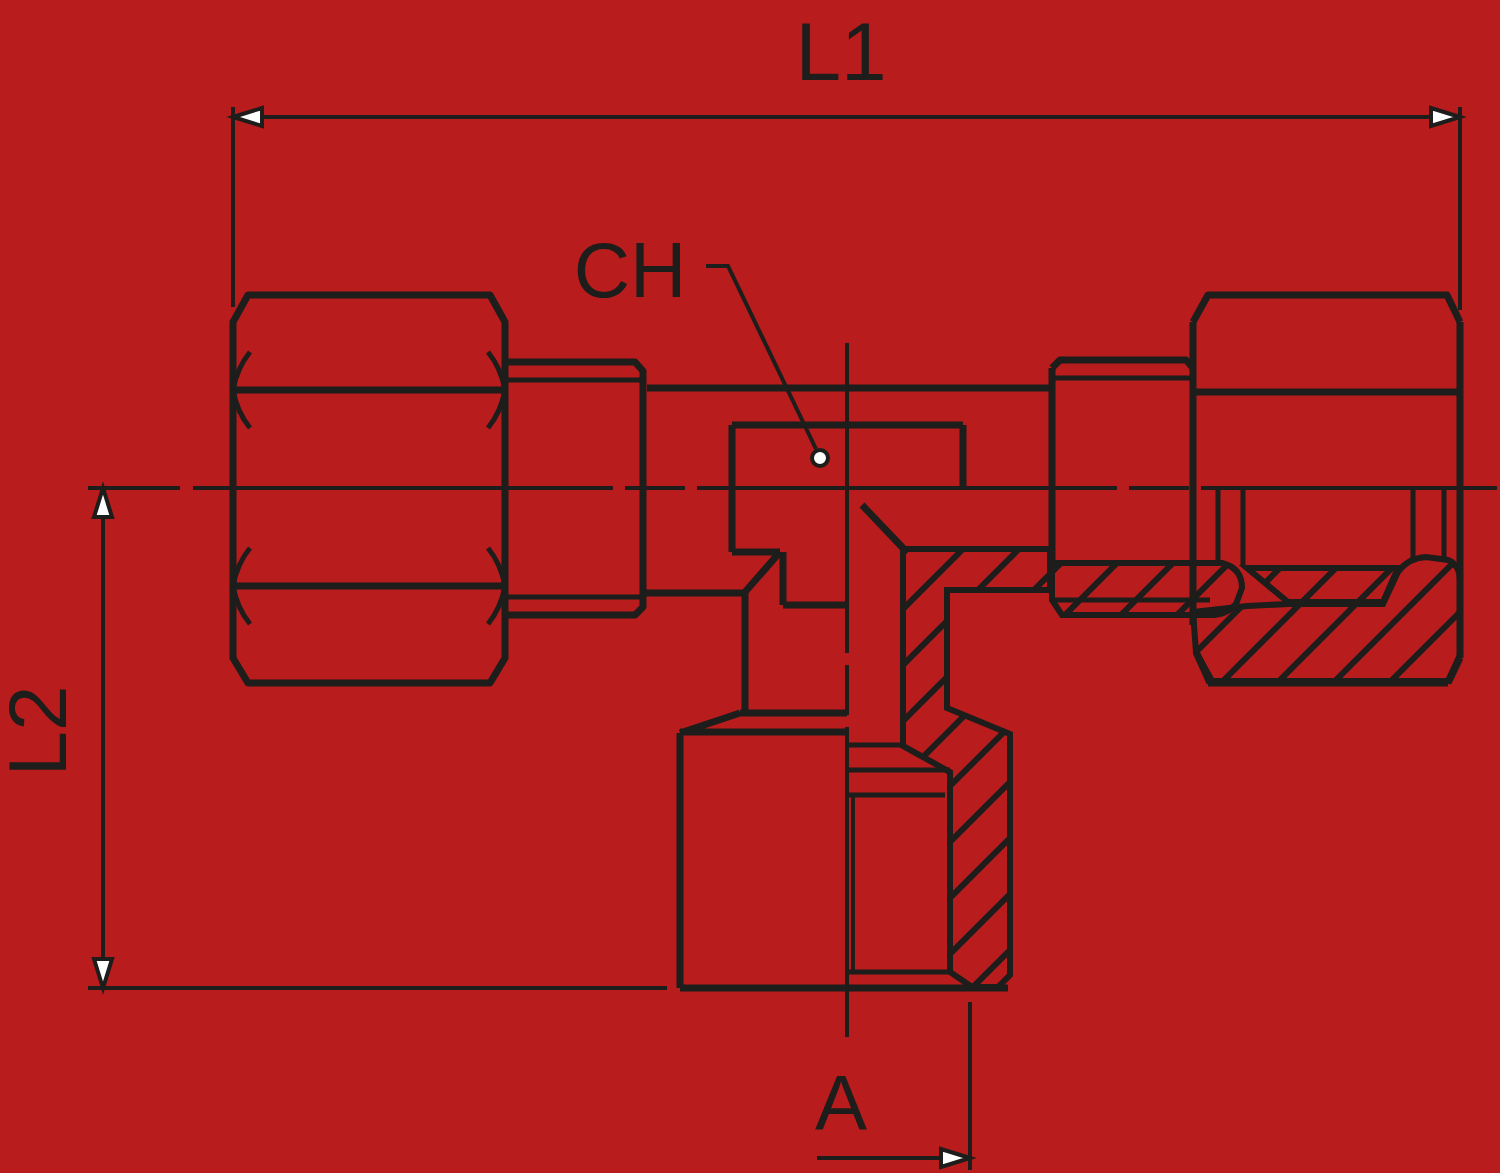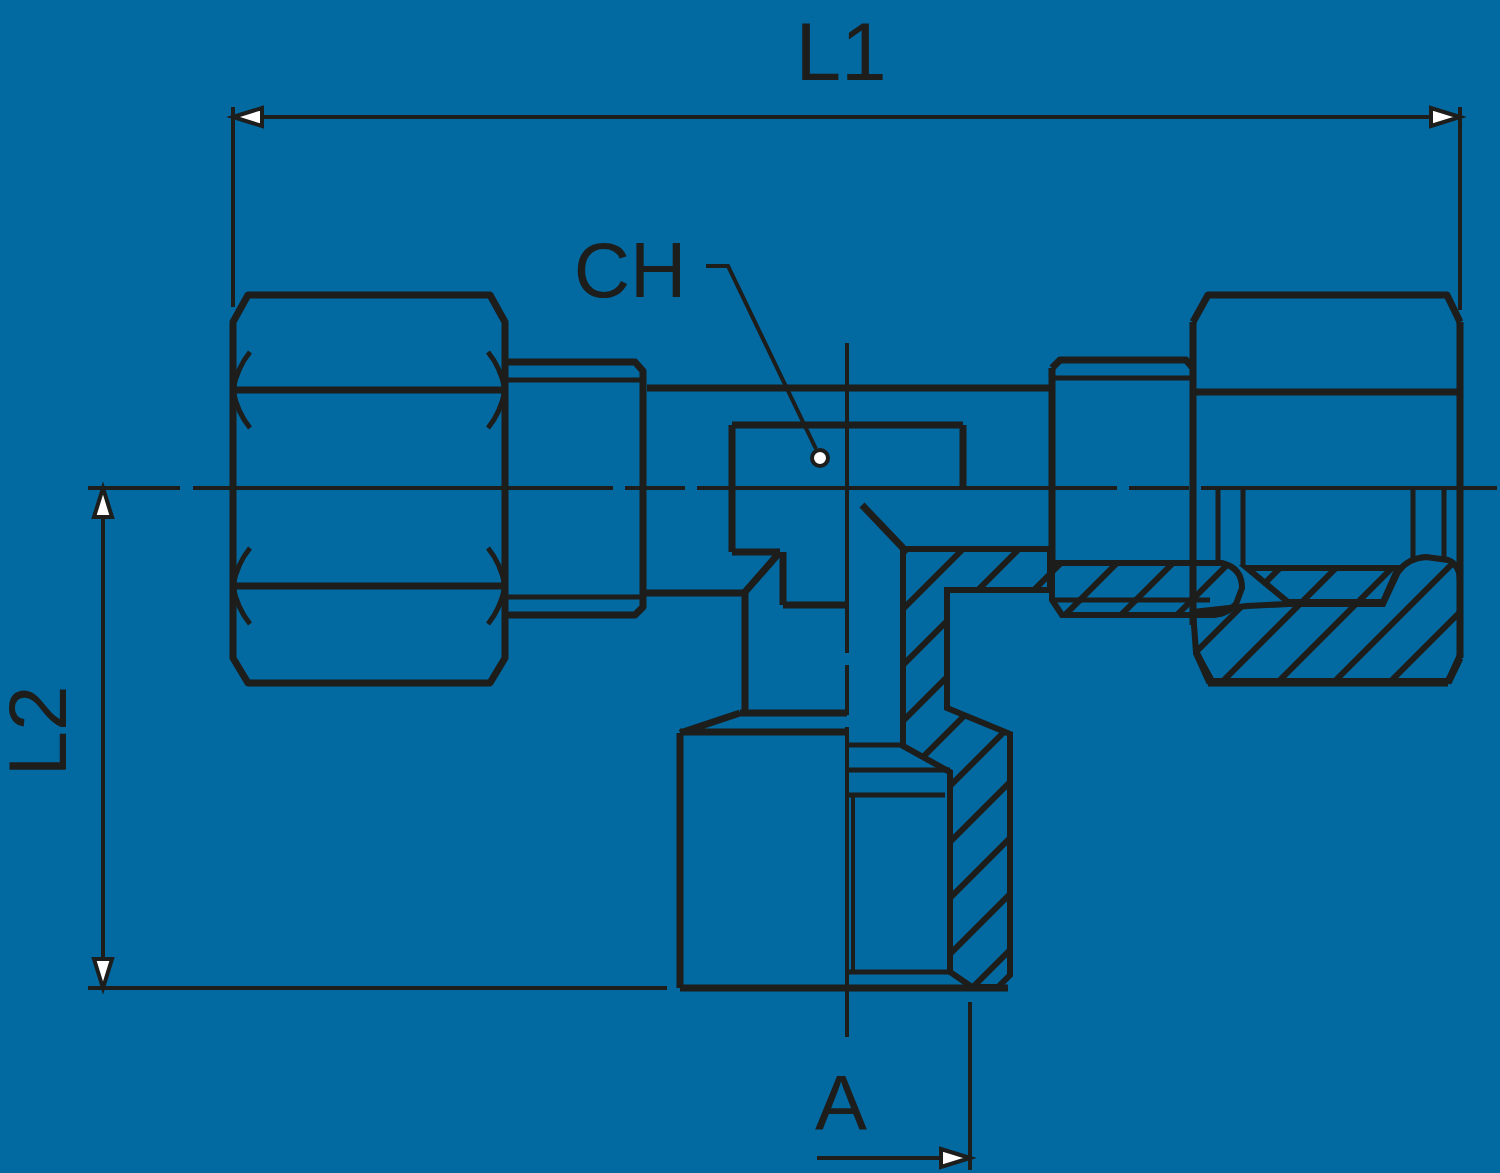--- a/index.html
+++ b/index.html
@@ -1,16 +1,16 @@
 <!DOCTYPE html>
 <html><head>
 <meta charset="utf-8">
 <style>
   html,body{margin:0;padding:0;background:#ffffff;}
-  .stage{position:relative;width:1500px;height:1173px;background:#0369a1;overflow:hidden;}
+  .stage{position:relative;width:1500px;height:1173px;background:#b91c1c;overflow:hidden;}
   svg{display:block;}
   text{font-family:"Liberation Sans","DejaVu Sans",sans-serif;fill:#1d1d1b;}
   .dimtext{font-size:82px;}
   .dimtext-sm{font-size:78px;}
 </style>
 </head>
 <body>
 
 <div class="stage">
 <svg width="1500" height="1173" viewBox="0 0 1500 1173">

